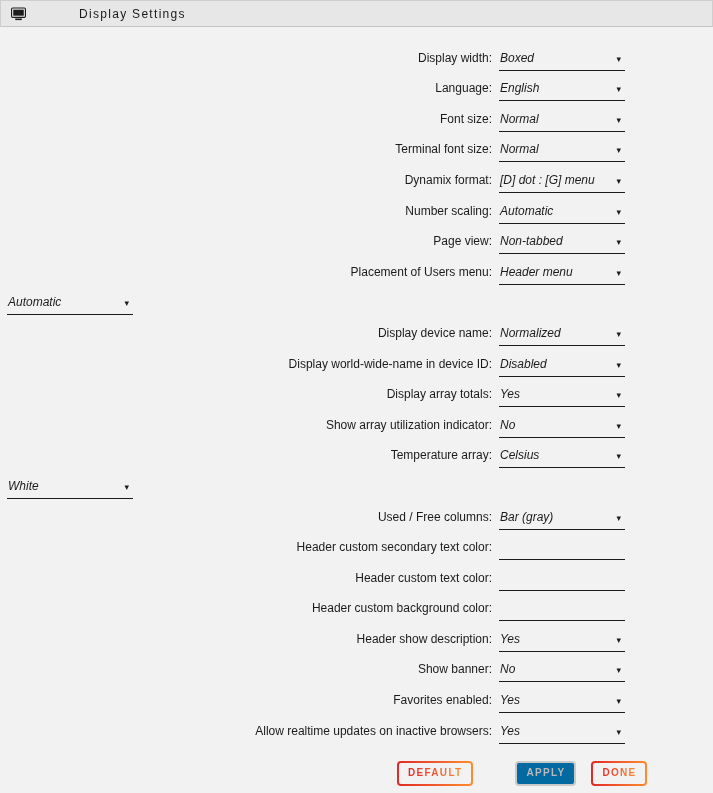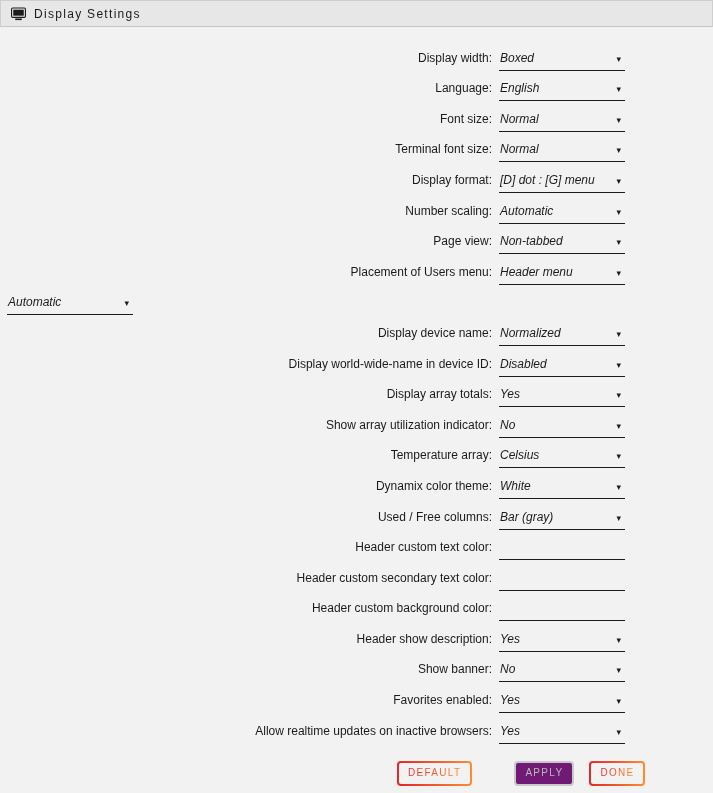--- a/index.html
+++ b/index.html
@@ -18,20 +18,21 @@
     border-bottom: 1px solid #c6c6c6;
     display: flex;
     align-items: center;
     padding-left: 10px;
   }
   .mon-icon { display: inline-flex; margin-right: 8px; margin-top: 1px; }
   .title {
     font-size: 12px;
     letter-spacing: 1.3px;
     color: #1c1b1b;
+    margin-left: 45px;
   }
   
   .form { padding-top: 13px; }
   .row {
     height: 30.6px;
     display: flex;
     align-items: flex-end;
   }
   .lbl {
     flex: 0 0 492px;
@@ -80,30 +81,30 @@
     background:
       linear-gradient(#f2f2f2, #f2f2f2) padding-box,
       linear-gradient(90deg, #e22828 0%, #ff8c2f 100%) border-box;
     cursor: pointer;
     display: inline-flex;
     align-items: center;
     justify-content: center;
   }
   .btn .btn-text {
     font-size: 10px;
-    font-weight: normal;
+    font-weight: bold;
     letter-spacing: 1.3px;
     background: linear-gradient(90deg, #e22828 0%, #ff8c2f 100%);
     -webkit-background-clip: text;
     background-clip: text;
     color: transparent;
     line-height: 12px;
   }
   .btn.disabled {
-    background: #701a75;
+    background: #0369a1;
     border: 2px solid #c9c9c9;
     cursor: default;
   }
   .btn.disabled .btn-text {
     background: none;
     -webkit-background-clip: initial;
     color: #b9b9b9;
   }
   .btn-row .btn:nth-child(2) { margin-left: 42px; }
   .btn-row .btn:nth-child(3) { margin-left: 15px; }
@@ -145,21 +146,21 @@
       </div>
     </div>
     <div class="row">
       <div class="lbl">Terminal font size:</div>
       <div class="select-box">
         <span class="val">Normal</span>
         <span class="arrow">▾</span>
       </div>
     </div>
     <div class="row">
-      <div class="lbl">Display format:</div>
+      <div class="lbl">Dynamix format:</div>
       <div class="select-box">
         <span class="val">[D] dot : [G] menu</span>
         <span class="arrow">▾</span>
       </div>
     </div>
     <div class="row">
       <div class="lbl">Number scaling:</div>
       <div class="select-box">
         <span class="val">Automatic</span>
         <span class="arrow">▾</span>
@@ -214,39 +215,38 @@
       </div>
     </div>
     <div class="row">
       <div class="lbl">Temperature array:</div>
       <div class="select-box">
         <span class="val">Celsius</span>
         <span class="arrow">▾</span>
       </div>
     </div>
     <div class="row">
-      <div class="lbl">Dynamix color theme:</div>
       <div class="select-box">
         <span class="val">White</span>
         <span class="arrow">▾</span>
       </div>
     </div>
     <div class="row">
       <div class="lbl">Used / Free columns:</div>
       <div class="select-box">
         <span class="val">Bar (gray)</span>
         <span class="arrow">▾</span>
       </div>
     </div>
     <div class="row">
+      <div class="lbl">Header custom secondary text color:</div>
+      <input type="text" class="text-input" style="">
+    </div>
+    <div class="row">
       <div class="lbl">Header custom text color:</div>
-      <input type="text" class="text-input" style="">
-    </div>
-    <div class="row">
-      <div class="lbl">Header custom secondary text color:</div>
       <input type="text" class="text-input" style="">
     </div>
     <div class="row">
       <div class="lbl">Header custom background color:</div>
       <input type="text" class="text-input" style="">
     </div>
     <div class="row">
       <div class="lbl">Header show description:</div>
       <div class="select-box">
         <span class="val">Yes</span>

